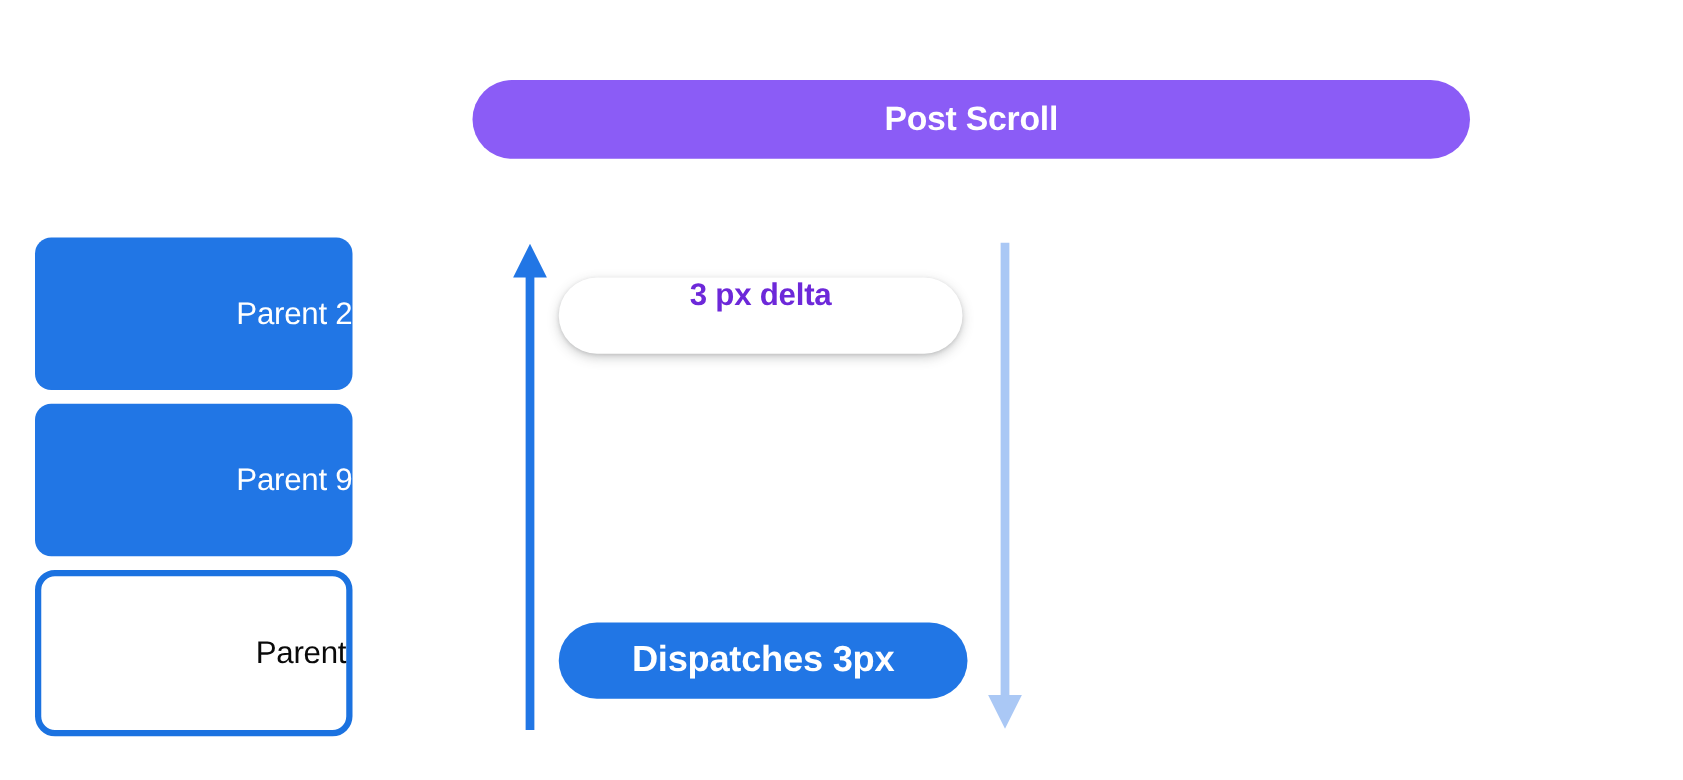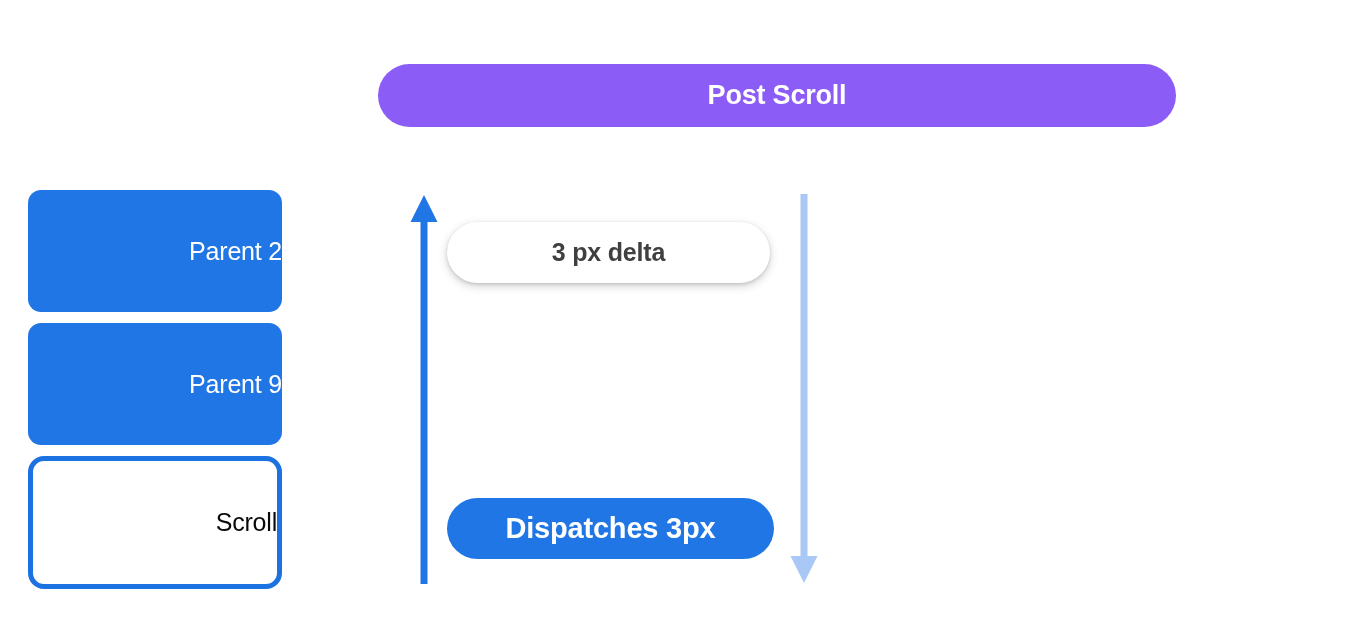--- a/index.html
+++ b/index.html
@@ -80,23 +80,22 @@
   
   .delta-pill {
     position: absolute;
     left: 447px;
     top: 222px;
     width: 323px;
     height: 61px;
     background: #ffffff;
     border-radius: 31px;
     display: flex;
-    align-items: center;
     justify-content: center;
-    color: #404040;
+    color: #6d28d9;
     font-size: 25px;
     font-weight: bold;
     letter-spacing: -0.2px;
     box-shadow: 0 3px 9px rgba(60,64,67,0.26), 0 1px 3px rgba(60,64,67,0.16);
   }
   .dispatch-pill {
     position: absolute;
     left: 447px;
     top: 498px;
     width: 327px;
@@ -122,21 +121,21 @@
   </div>
 
   <div class="stack">
     <div class="stack-box filled">
       <span>Parent 2</span>
     </div>
     <div class="stack-box filled">
       <span>Parent 9</span>
     </div>
     <div class="stack-box outlined">
-      <span>Scroll</span>
+      <span>Parent</span>
     </div>
   </div>
 
   <div class="arrow" style="left:406px; top:194px;">
     <svg width="36" height="390" viewBox="0 0 36 390" aria-hidden="true">
       <rect x="14.5" y="24" width="7" height="366" fill="#2176e5"></rect>
       <polygon points="18,1 31.5,28 4.5,28" fill="#2176e5"></polygon>
     </svg>
   </div>
 

